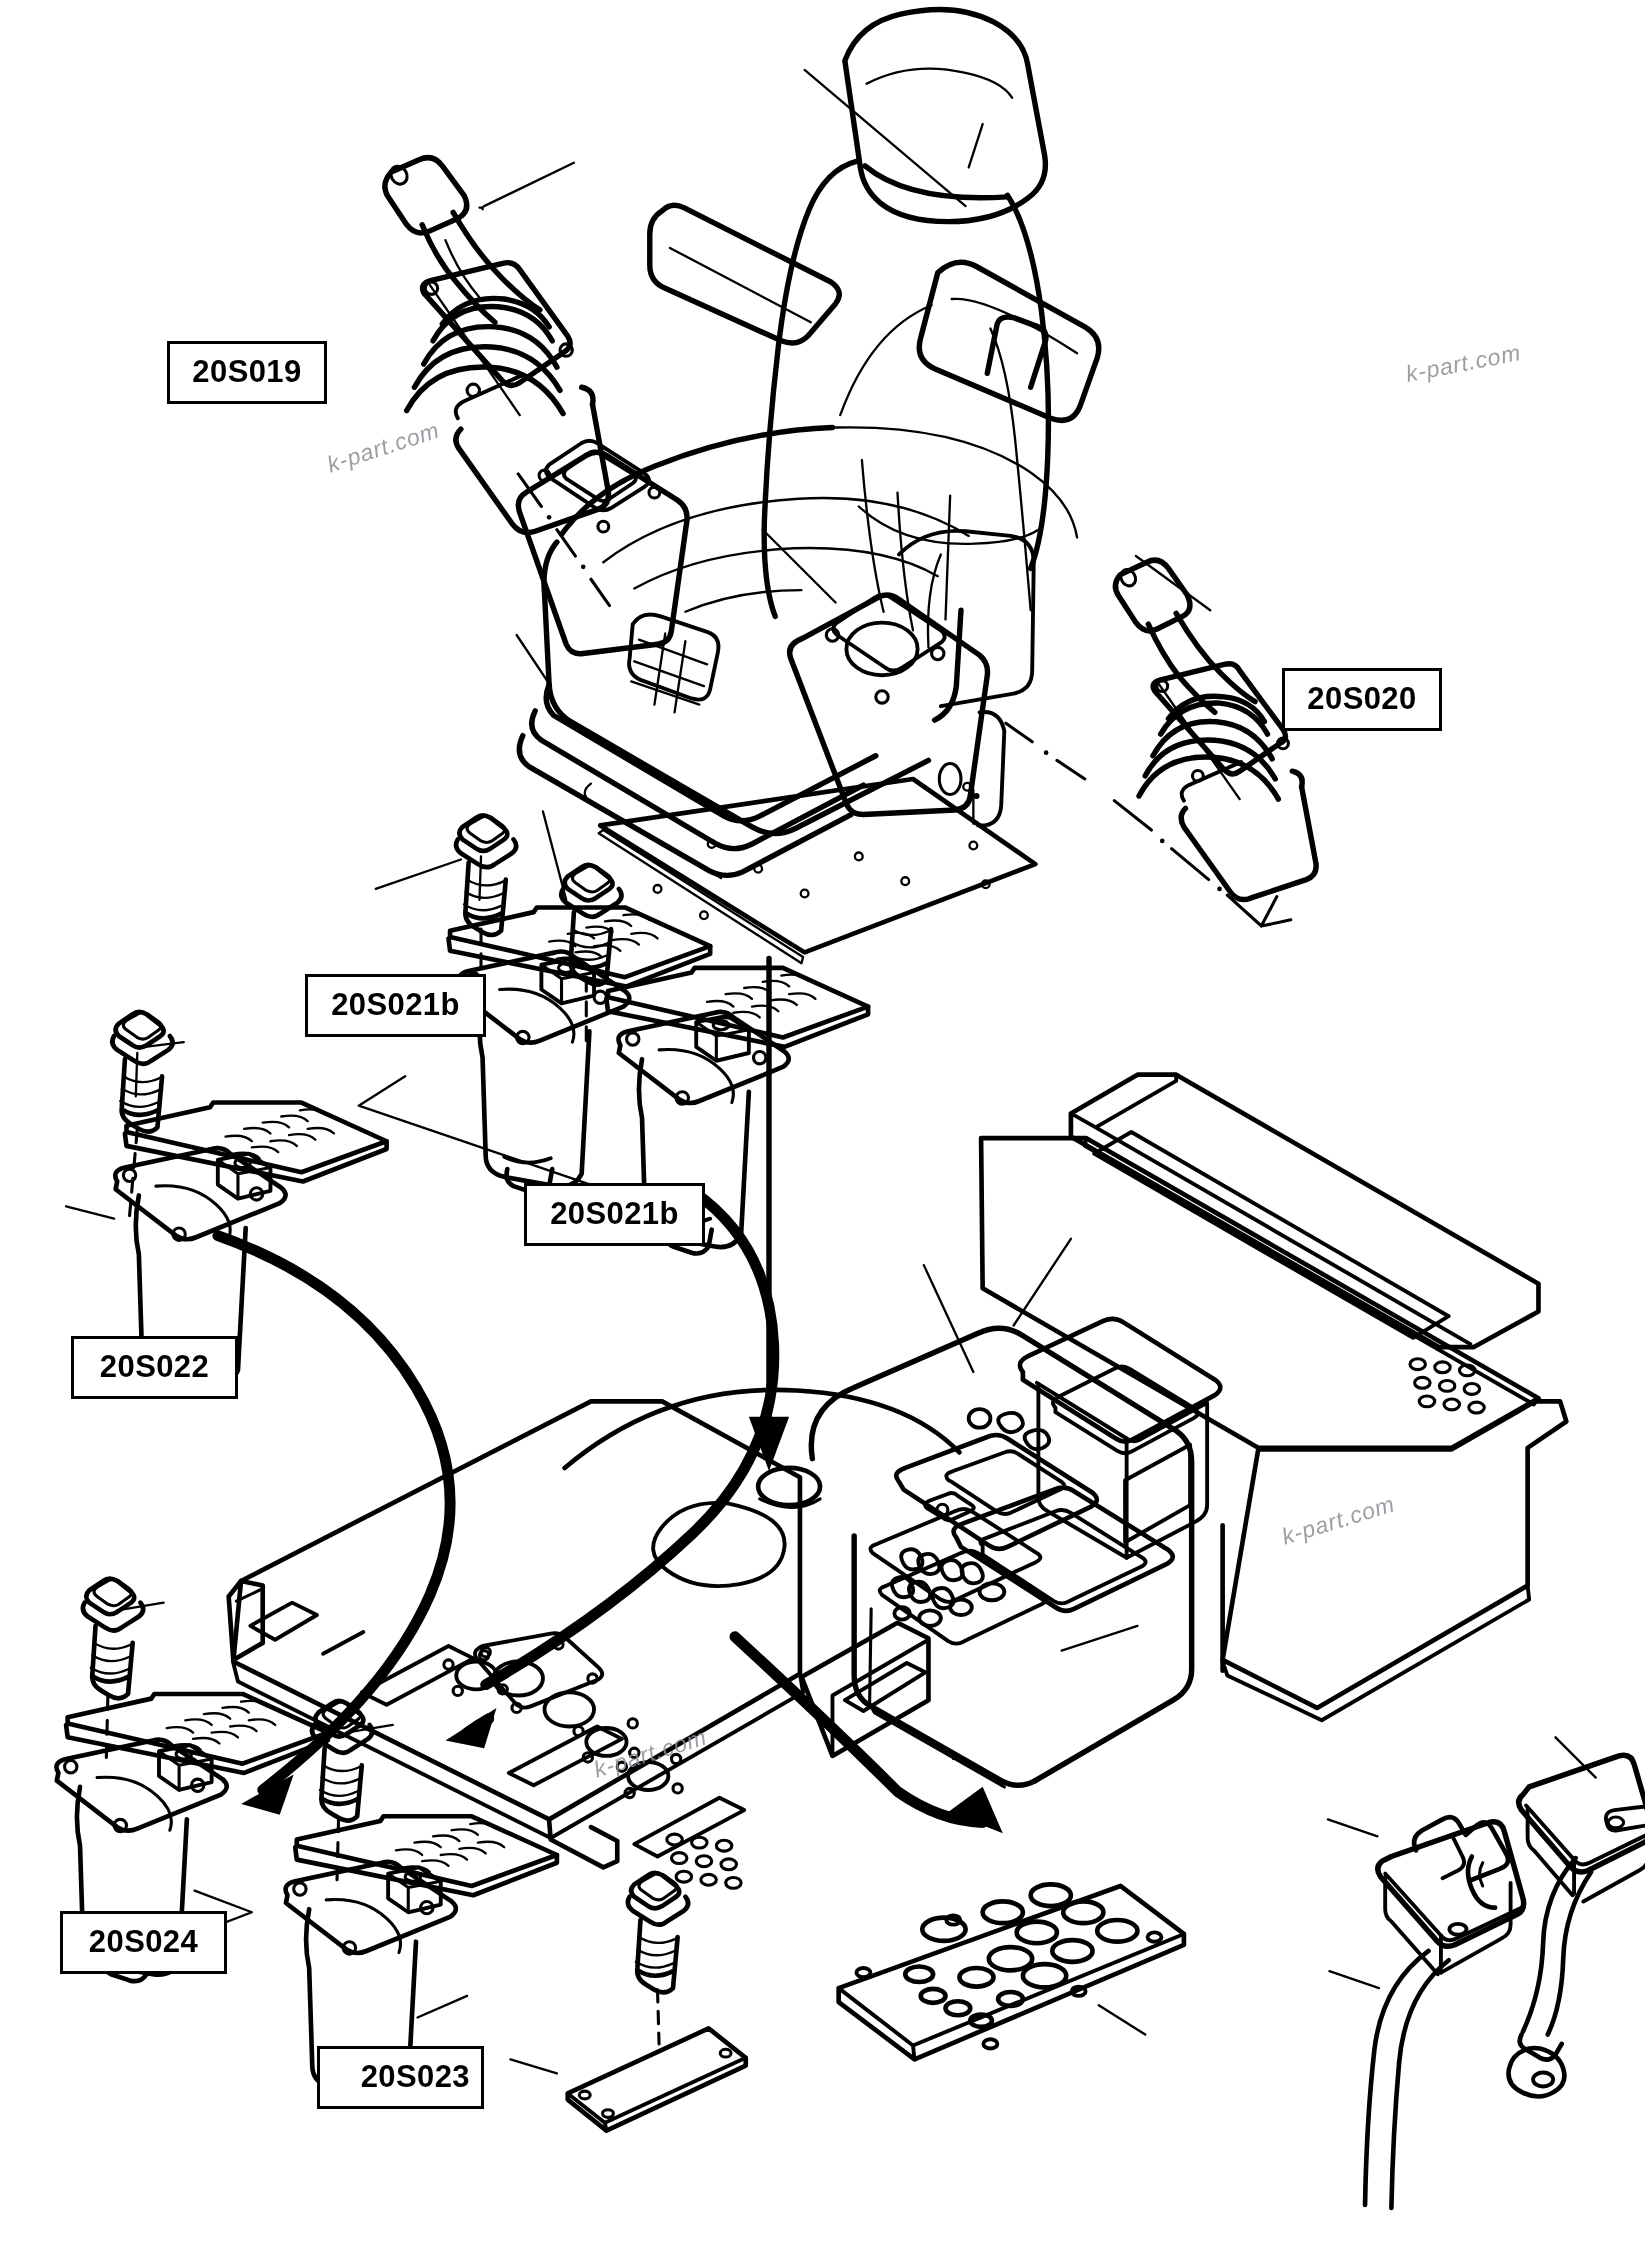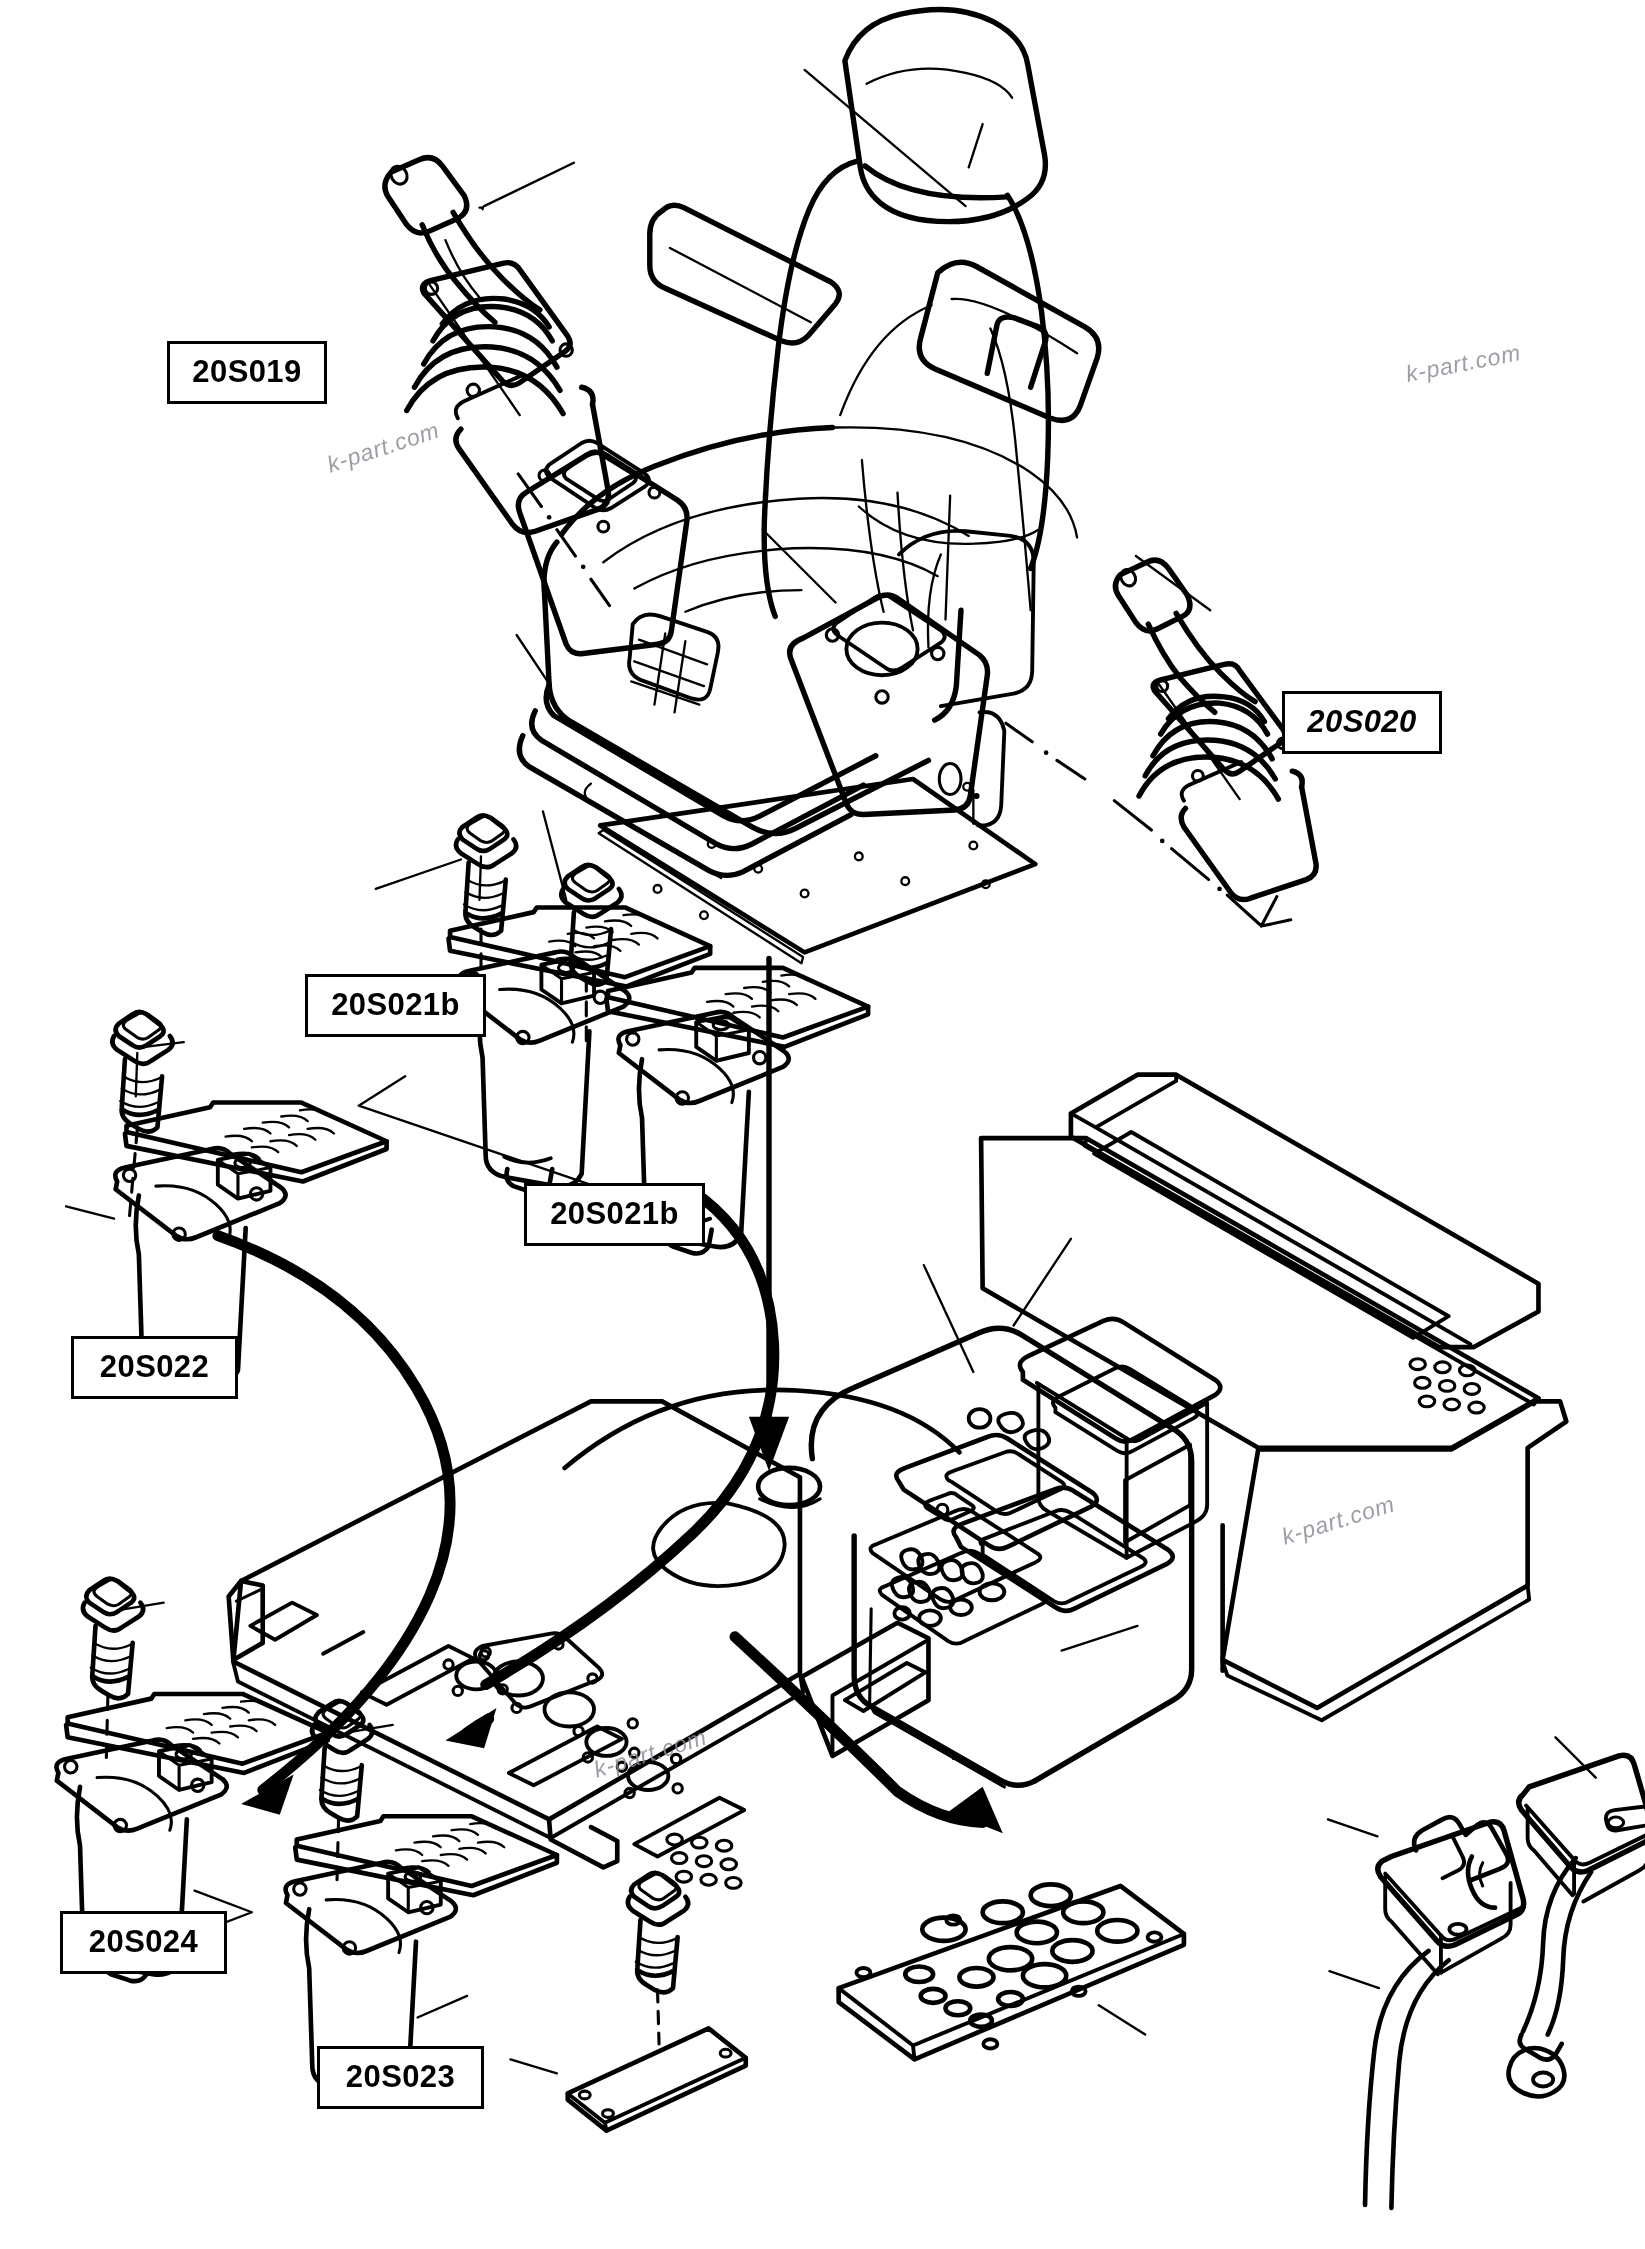--- a/index.html
+++ b/index.html
@@ -566,36 +566,36 @@
 
   <g stroke-width="3">
     <path d="M1352 2132 L1450 2100"></path>
     <path d="M1212 2272 L1212 2272"></path>
   </g>
 </svg>
 
 <div class="callout" style="left:152px;top:341px;width:132px;height:48px;">
   <span>20S019</span>
 </div>
-<div class="callout" style="left:1267px;top:691px;width:132px;height:48px;font-style:italic;">
+<div class="callout" style="left:1267px;top:668px;width:132px;height:48px;">
   <span>20S020</span>
 </div>
 <div class="callout" style="left:290px;top:974px;width:153px;height:48px;">
   <span>20S021b</span>
 </div>
 <div class="callout" style="left:509px;top:1183px;width:153px;height:48px;">
   <span>20S021b</span>
 </div>
 <div class="callout" style="left:56px;top:1336px;width:139px;height:48px;">
   <span>20S022</span>
 </div>
 <div class="callout" style="left:45px;top:1911px;width:139px;height:48px;">
   <span>20S024</span>
 </div>
-<div class="callout" style="left:302px;top:2046px;width:139px;height:48px;">
+<div class="callout" style="left:302px;top:2046px;width:139px;height:48px;justify-content:flex-end;">
   <span>20S023</span>
 </div>
 
 <div class="wm" style="left:1390px;top:350px;transform:rotate(-11deg);">
   <span>k-part.com</span>
 </div>
 <div class="wm" style="left:310px;top:434px;transform:rotate(-18deg);">
   <span>k-part.com</span>
 </div>
 <div class="wm" style="left:1265px;top:1507px;transform:rotate(-17deg);">

